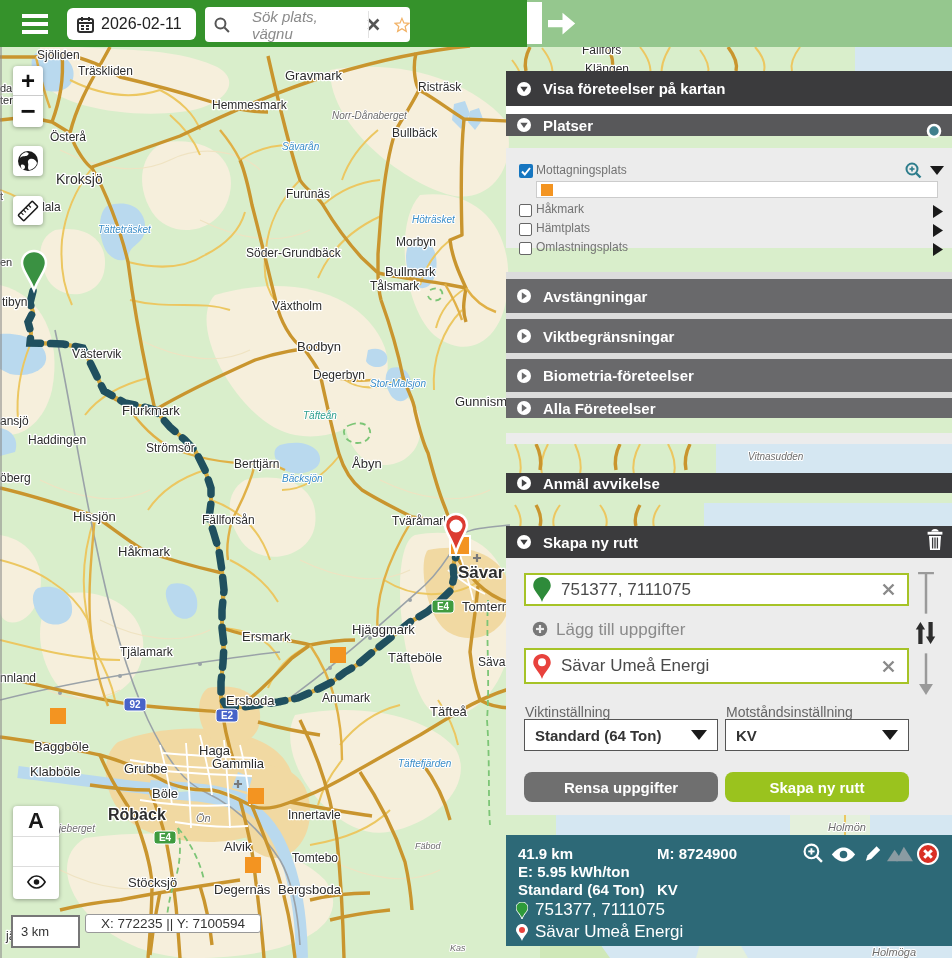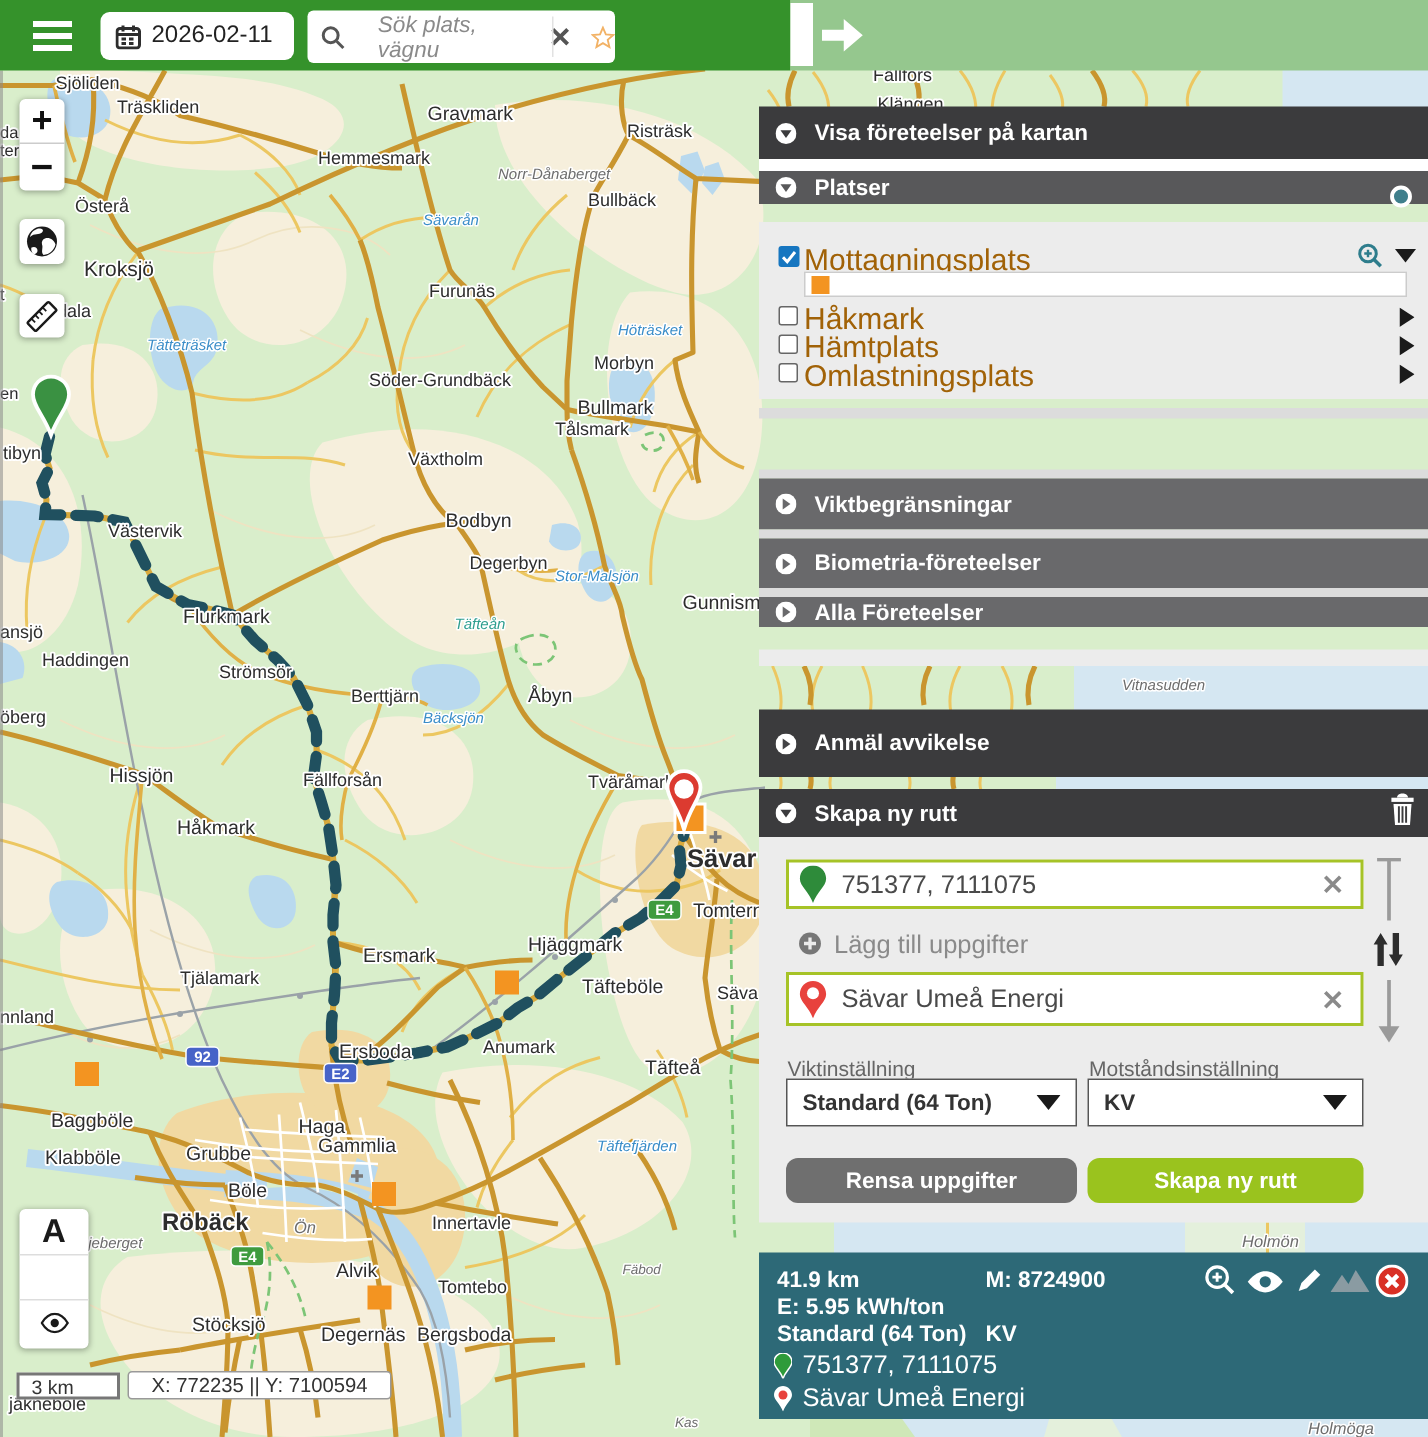--- a/index.html
+++ b/index.html
@@ -434,42 +434,42 @@
 <div class="abs" style="left:13px;top:806px;width:46px;height:93px;background:#fff;border-radius:4px;box-shadow:0 1px 4px rgba(0,0,0,.35)">
   <div style="height:31px;display:flex;align-items:center;justify-content:center;font-size:22px;font-weight:bold;color:#1a1a1a;border-bottom:1px solid #ddd">A</div>
   <div style="height:30px;border-bottom:1px solid #ddd"></div>
   <div style="height:30px;display:flex;align-items:center;justify-content:center">
     <svg width="19" height="14" viewBox="0 0 22 16">
       <path d="M1,8 C4,3 8,1 11,1 C14,1 18,3 21,8 C18,13 14,15 11,15 C8,15 4,13 1,8 Z" fill="none" stroke="#1a1a1a" stroke-width="1.8"></path>
       <circle cx="11" cy="8" r="3.2" fill="#1a1a1a"></circle>
     </svg>
   </div>
 </div>
-<div class="abs" style="left:11px;top:915px;width:69px;height:18px;background:#fff;border:2px solid #777;font-size:13px;color:#333;display:flex;align-items:center;padding-left:8px">3 km</div>
+<div class="abs" style="left:11px;top:915px;width:69px;height:33px;background:#fff;border:2px solid #777;font-size:13px;color:#333;display:flex;align-items:center;padding-left:8px">3 km</div>
 <div class="abs" style="left:85px;top:914px;width:176px;height:19px;background:#fff;border:1px solid #999;border-radius:3px;font-size:13.5px;color:#333;display:flex;align-items:center;justify-content:center">X: 772235 || Y: 7100594</div>
 
 <div class="bar" style="top:71px;height:35px;background:#3b3b3d">
   <svg class="ci" width="14" height="14" viewBox="0 0 19 19">
         <circle cx="9.5" cy="9.5" r="9.5" fill="#fff"></circle>
         <path d="M4.5,6.5 L14.5,6.5 L9.5,13.5 Z" fill="#3b3b3d"></path>
       </svg>
   Visa företeelser på kartan
 </div>
 <div class="panelbg" style="top:106px;height:8px;background:#fff"></div>
 <div class="bar" style="top:114px;height:22px;background:#58585a">
   <svg class="ci" width="14" height="14" viewBox="0 0 19 19">
         <circle cx="9.5" cy="9.5" r="9.5" fill="#fff"></circle>
         <path d="M4.5,6.5 L14.5,6.5 L9.5,13.5 Z" fill="#58585a"></path>
       </svg>
   Platser
   <svg style="position:absolute;right:10px;top:9px" width="16" height="16" viewBox="0 0 16 16">
         <circle cx="8" cy="8" r="6" fill="#3f7f8c" stroke="#fff" stroke-width="2.6"></circle>
       </svg>
 </div>
-<div class="panelbg" style="top:148px;height:118px;font-size:20px;color:#a16207">
+<div class="panelbg" style="top:148px;height:100px;font-size:12px;color:#737373">
   <div style="position:absolute;left:13px;top:16px;width:14px;height:14px;background:#1676c0;border-radius:2px;display:flex;align-items:center;justify-content:center">
         <svg width="10" height="9" viewBox="0 0 10 9">
           <path d="M1,4.5 L3.8,7.5 L9,1" fill="none" stroke="#fff" stroke-width="2"></path>
         </svg>
       </div>
   <div style="position:absolute;left:30px;top:15px">Mottagningsplats</div>
   <svg style="position:absolute;right:30px;top:14px" width="17" height="17" viewBox="0 0 17 17">
     <circle cx="7" cy="7" r="5.5" fill="none" stroke="#2e7d8c" stroke-width="2"></circle>
     <line x1="4.5" y1="7" x2="9.5" y2="7" stroke="#2e7d8c" stroke-width="1.6"></line>
     <line x1="7" y1="4.5" x2="7" y2="9.5" stroke="#2e7d8c" stroke-width="1.6"></line>
@@ -491,20 +491,27 @@
   <svg style="position:absolute;right:9px;top:76px" width="10" height="13" viewBox="0 0 10 13">
         <path d="M0,0 L10,6.5 L0,13 Z" fill="#1a1a1a"></path>
       </svg>
   <div style="position:absolute;left:13px;top:94px;width:13px;height:13px;background:#fff;border:1.5px solid #666;border-radius:2px"></div>
   <div style="position:absolute;left:30px;top:92px">Omlastningsplats</div>
   <svg style="position:absolute;right:9px;top:95px" width="10" height="13" viewBox="0 0 10 13">
         <path d="M0,0 L10,6.5 L0,13 Z" fill="#1a1a1a"></path>
       </svg>
 </div>
 <div class="panelbg" style="top:272px;height:7px;background:#dcdcdc"></div>
+<div class="bar" style="top:279px;height:34px;background:#69696b">
+  <svg class="ci" width="14" height="14" viewBox="0 0 19 19">
+        <circle cx="9.5" cy="9.5" r="9.5" fill="#fff"></circle>
+        <path d="M6.5,4.5 L13.5,9.5 L6.5,14.5 Z" fill="#69696b"></path>
+      </svg>
+  Avstängningar
+</div>
 <div class="panelbg" style="top:313px;height:6px;background:#dcdcdc"></div>
 <div class="bar" style="top:319px;height:34px;background:#69696b">
   <svg class="ci" width="14" height="14" viewBox="0 0 19 19">
         <circle cx="9.5" cy="9.5" r="9.5" fill="#fff"></circle>
         <path d="M6.5,4.5 L13.5,9.5 L6.5,14.5 Z" fill="#69696b"></path>
       </svg>
   Viktbegränsningar
 </div>
 <div class="panelbg" style="top:353px;height:6px;background:#dcdcdc"></div>
 <div class="bar" style="top:359px;height:33px;background:#69696b">
@@ -516,21 +523,21 @@
 </div>
 <div class="panelbg" style="top:392px;height:6px;background:#dcdcdc"></div>
 <div class="bar" style="top:398px;height:20px;background:#69696b">
   <svg class="ci" width="14" height="14" viewBox="0 0 19 19">
         <circle cx="9.5" cy="9.5" r="9.5" fill="#fff"></circle>
         <path d="M6.5,4.5 L13.5,9.5 L6.5,14.5 Z" fill="#69696b"></path>
       </svg>
   Alla Företeelser
 </div>
 <div class="panelbg" style="top:433px;height:11px"></div>
-<div class="bar" style="top:473px;height:45px;background:#3b3b3d">
+<div class="bar" style="top:473px;height:20px;background:#3b3b3d">
   <svg class="ci" width="14" height="14" viewBox="0 0 19 19">
         <circle cx="9.5" cy="9.5" r="9.5" fill="#fff"></circle>
         <path d="M6.5,4.5 L13.5,9.5 L6.5,14.5 Z" fill="#434345"></path>
       </svg>
   Anmäl avvikelse
 </div>
 <div class="bar" style="top:526px;height:32px;background:#3b3b3d">
   <svg class="ci" width="14" height="14" viewBox="0 0 19 19">
         <circle cx="9.5" cy="9.5" r="9.5" fill="#fff"></circle>
         <path d="M4.5,6.5 L14.5,6.5 L9.5,13.5 Z" fill="#3b3b3d"></path>

